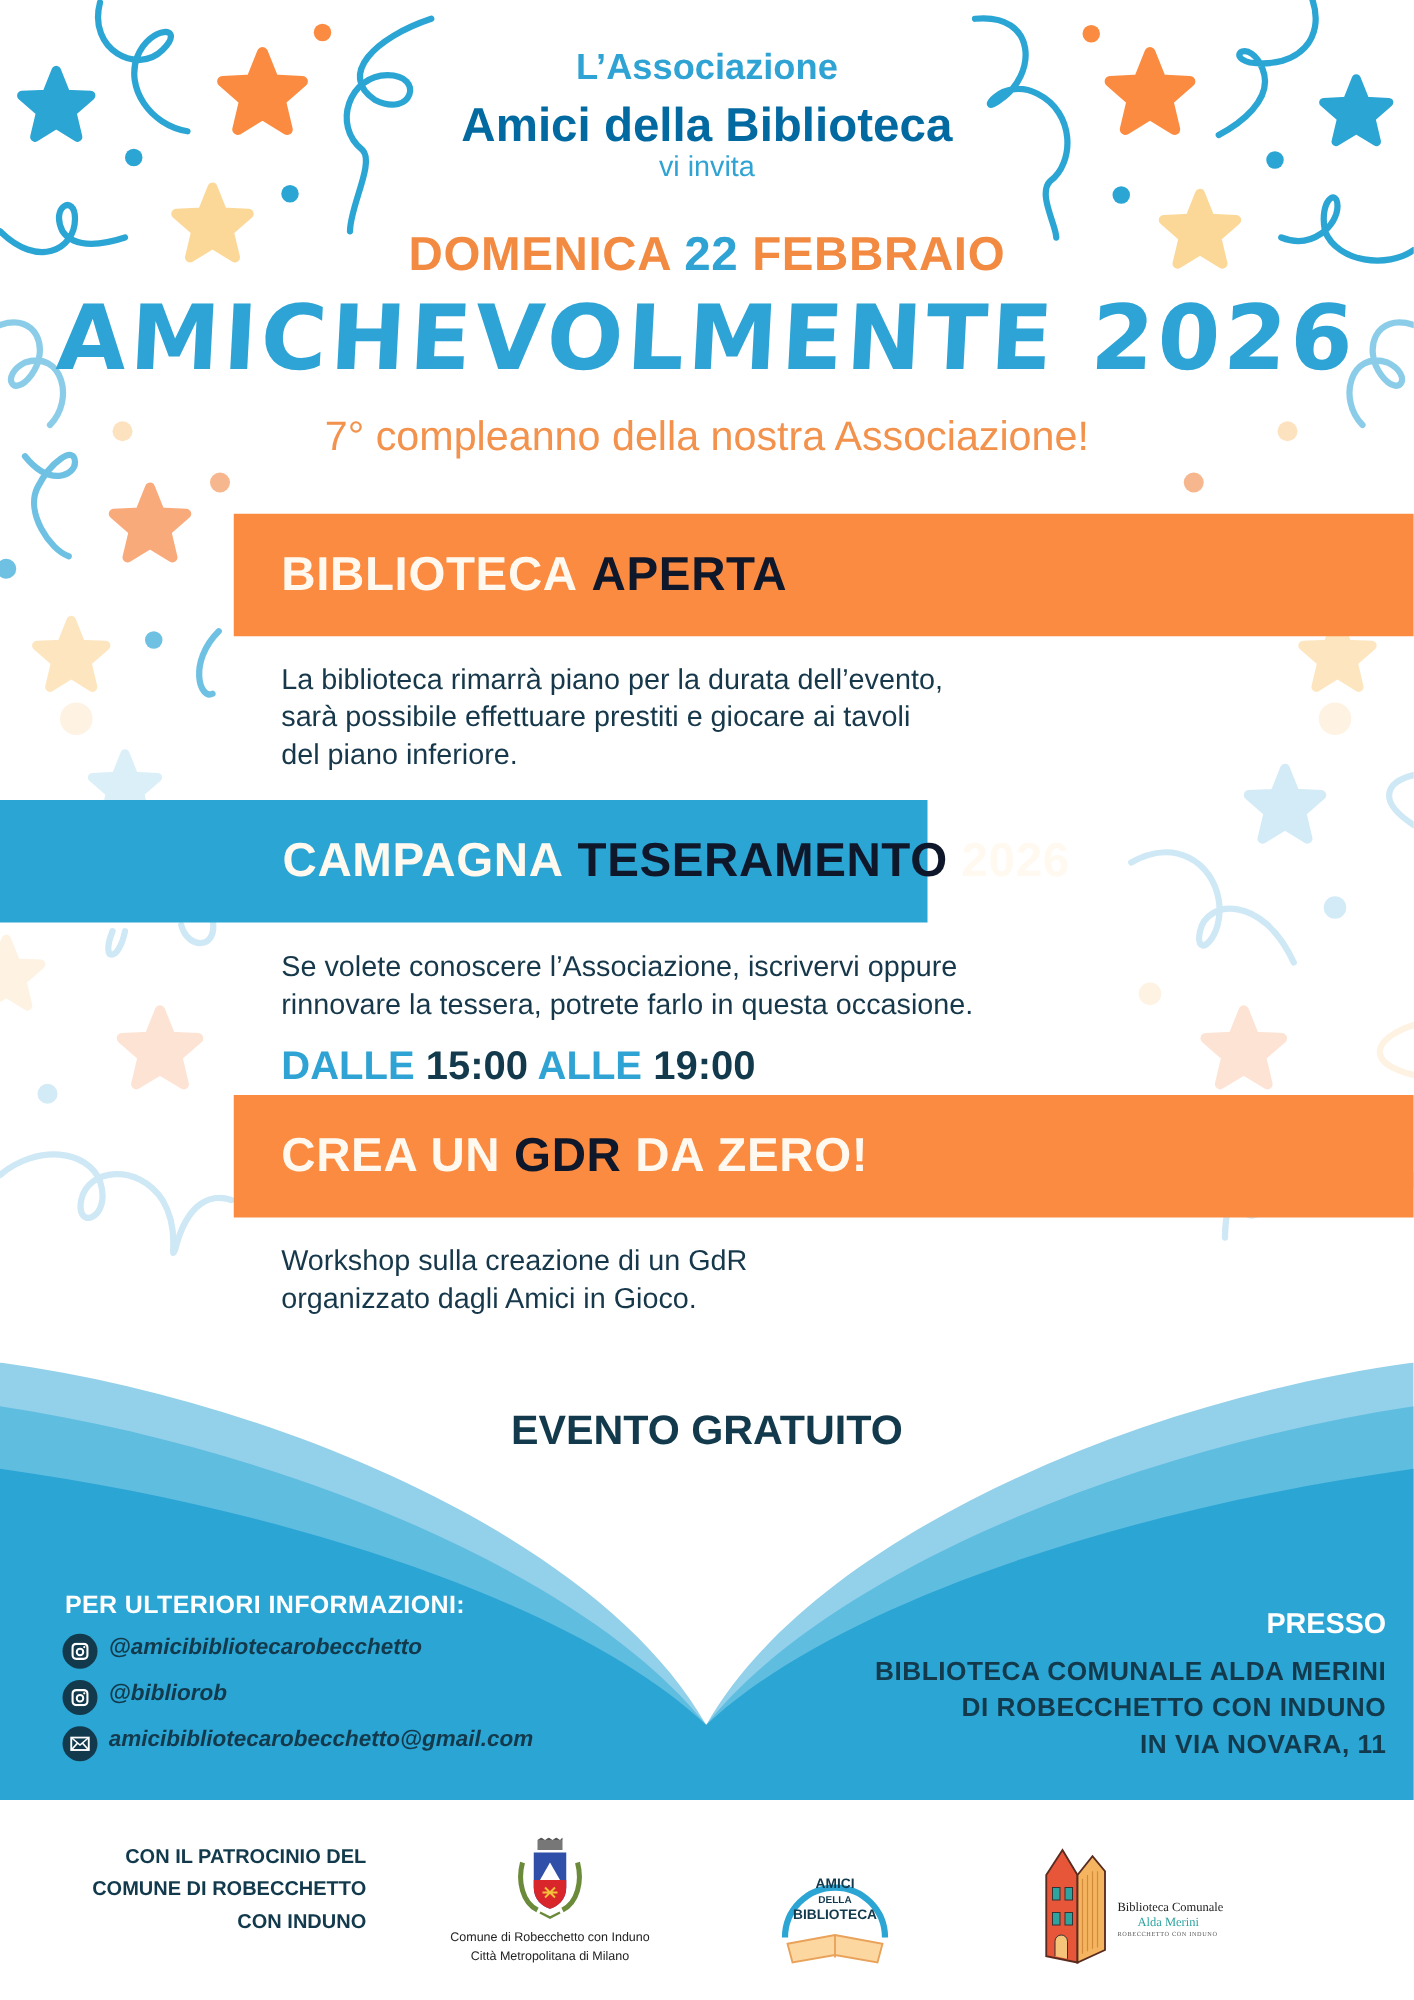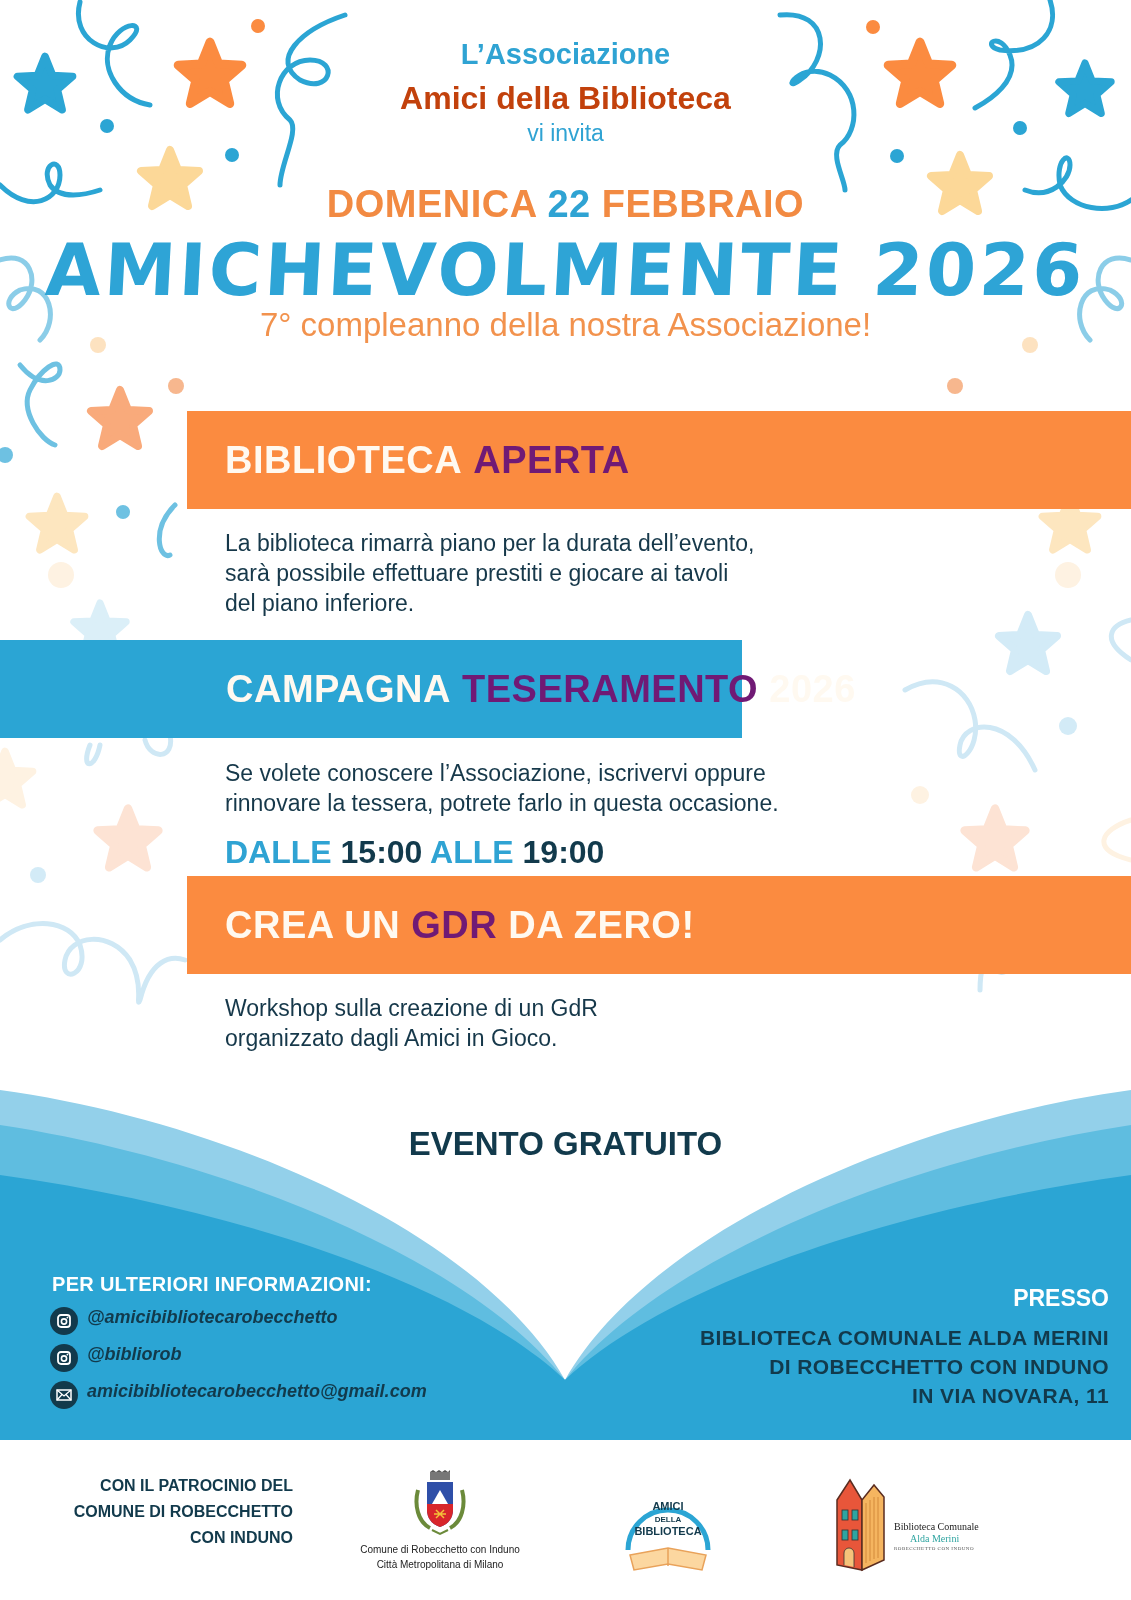--- a/index.html
+++ b/index.html
@@ -3,29 +3,29 @@
 <meta charset="utf-8">
 <style>
   * { box-sizing: border-box; margin: 0; padding: 0; }
   html, body { width: 1131px; height: 1600px; background: #ffffff; overflow: hidden; }
   body { position: relative; font-family: "Liberation Sans", sans-serif; color: #16384a; }
 
   .deco { position: absolute; left: 0; top: 0; width: 1131px; height: 1100px; z-index: 0; pointer-events: none; }
 
   .header { position: absolute; left: 0; right: 0; text-align: center; z-index: 2; }
   .assoc-line1 { top: 38px; font-size: 29px; font-weight: bold; color: #2fa3d3; }
-  .assoc-line2 { top: 80px; font-size: 32px; font-weight: bold; color: #c2410c; }
+  .assoc-line2 { top: 80px; font-size: 38px; font-weight: bold; color: #0369a1; }
   .invite { top: 120px; font-size: 23px; color: #2fa3d3; }
   .date { top: 183px; font-size: 38px; font-weight: bold; color: #f28a42; letter-spacing: 0.5px; }
   .date .num { color: #2fa3d3; }
   .title { top: 228px; font-size: 72px; font-weight: bold; color: #2ea4d6; letter-spacing: 3px; font-family: "DejaVu Sans", sans-serif; transform: skewX(-3deg); }
-  .subtitle { top: 306px; font-size: 33px; color: #f2924d; }
+  .subtitle { top: 330px; font-size: 33px; color: #f2924d; }
 
   .band { position: absolute; height: 98px; z-index: 2; display: flex; align-items: center; padding-left: 38px; font-size: 38px; font-weight: bold; color: #fff9f0; letter-spacing: 0.5px; }
-  .band .dark { color: #701a75; }
+  .band .dark { color: #0f172a; }
   .band-orange { background: #fb8b40; }
   .band-blue { background: #2ba5d4; }
   .band1 { left: 187px; right: 0; top: 411px; }
   .band2 { left: 0; width: 742px; top: 640px; padding-left: 226px; }
   .band3 { left: 187px; right: 0; top: 876px; }
 
   .body-text { position: absolute; left: 225px; z-index: 2; font-size: 23px; line-height: 30px; color: #16384a; }
   .t1 { top: 528px; }
   .t2 { top: 758px; }
   .t3 { top: 993px; }

